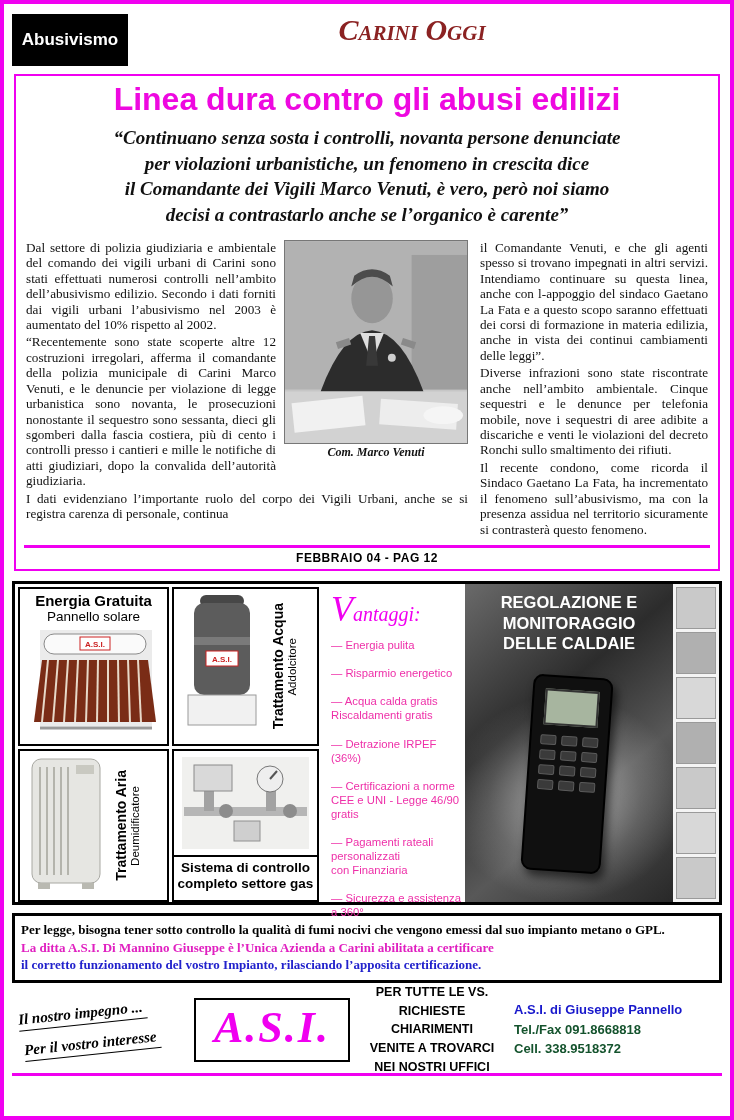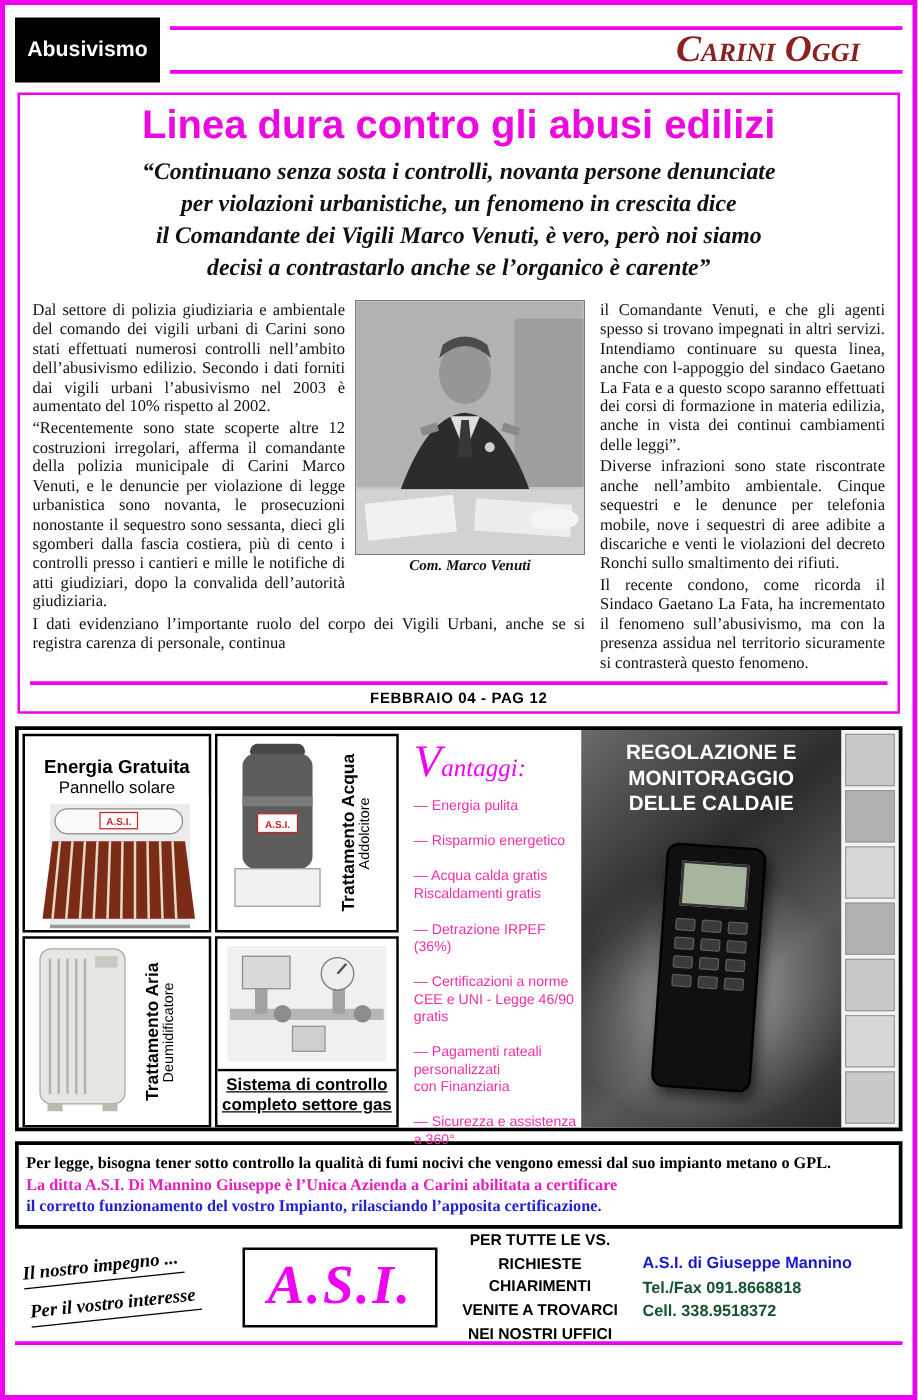--- a/index.html
+++ b/index.html
@@ -5,21 +5,21 @@
   * { margin:0; padding:0; box-sizing:border-box; }
   html,body { background:#fff; }
   body { width:734px; height:1120px; font-family:"Liberation Sans", sans-serif; }
   .page { position:relative; width:734px; height:1120px; border:4px solid #f000f0; background:#fff;
           padding:6px 8px; overflow:hidden; }
 
   
   .header { display:flex; align-items:stretch; height:52px; margin-top:4px; }
   .section-label { background:#000; color:#fff; font-weight:bold; font-size:17px;
                    width:116px; display:flex; align-items:center; justify-content:center; }
-  .masthead-area { flex:1; margin-left:8px; display:flex; flex-direction:column; justify-content:center; }
+  .masthead-area { flex:1; margin-left:8px; display:flex; flex-direction:row; justify-content:center; }
   .rule { height:3px; background:#f000f0; }
   .masthead { font-family:"Liberation Serif", serif; font-style:italic; font-weight:bold;
               font-variant:small-caps; font-size:30px; line-height:1.0; color:#8b2222;
               text-align:right; padding-right:34px; margin:1px 0; }
 
   
   .article { border:2px solid #f000f0; margin:8px 2px 0; padding:6px 8px 0; }
   .article-title { text-align:center; color:#ee08e0; font-size:32px; font-weight:bold; line-height:1.1; }
   .article-quote { font-family:"Liberation Serif", serif; font-weight:bold; font-style:italic;
                    font-size:19px; line-height:1.35; text-align:center; white-space:pre-line;
@@ -34,30 +34,30 @@
   .photo-caption { text-align:center; font-weight:bold; font-style:italic; font-size:12px; padding-top:1px; }
   .article-footer { border-top:3px solid #f000f0; margin-top:6px; text-align:center;
                     font-size:12px; font-weight:bold; font-family:"Liberation Sans",sans-serif;
                     padding:3px 0 4px; letter-spacing:.5px; }
 
   
   .ad { border:3px solid #000; margin-top:10px; height:324px; display:flex; }
   .products { width:304px; display:grid; grid-template-columns:151px 147px;
               grid-template-rows:159px 153px; gap:3px; padding:3px; }
   .pbox { border:2px solid #000; background:#fff; overflow:hidden; position:relative; }
-  .ptitle { text-align:center; font-weight:bold; font-size:15px; padding-top:16px; }
+  .ptitle { text-align:center; font-weight:bold; font-size:15px; padding-top:3px; }
   .psub { text-align:center; font-size:13.5px; }
   .pbox svg { display:block; }
   .hbox { display:flex; }
   .vlabels { display:flex; align-items:center; justify-content:center; padding:4px 2px; }
   .vtext { writing-mode:vertical-rl; transform:rotate(180deg); font-weight:bold; font-size:14px;
            text-align:center; line-height:1.05; }
   .vtext.sub { font-weight:normal; font-size:11.5px; }
   .gas-caption { border-top:2px solid #000; font-weight:bold; font-size:13.5px; text-align:center;
-                 white-space:pre-line; line-height:1.2; padding:3px 0 4px; background:#fff;text-decoration:underline; }
+                 white-space:pre-line; line-height:1.2; padding:3px 0 4px; background:#fff; }
 
   .vantaggi { width:146px; padding:4px 4px 4px 12px; background:#fff; }
   .vantaggi-title { color:#f000f0; font-family:"Liberation Serif", serif; font-style:italic;
                     font-size:20px; margin-bottom:8px; }
   .vantaggi-title::first-letter { font-size:36px; }
   .v-item { color:#ee2fa8; font-size:11.3px; line-height:1.25; margin-bottom:14px; white-space:pre-line; }
   .v-item::before { content:"— "; }
 
   .caldaie { flex:1; position:relative; overflow:hidden; color:#fff;
              background:linear-gradient(140deg,#6a6a6a 0%,#2c2c2c 35%,#585858 60%,#1d1d1d 100%); }
@@ -306,21 +306,21 @@
       <div><span class="slogan s2">Per il vostro interesse</span></div>
     </div>
     <div class="asi-logo">A.S.I.</div>
     <div class="invite">
       <div>PER TUTTE LE VS. RICHIESTE</div>
       <div>CHIARIMENTI</div>
       <div>VENITE A TROVARCI</div>
       <div>NEI NOSTRI UFFICI</div>
     </div>
     <div class="contact">
-      <div class="c-name">A.S.I. di Giuseppe Mannino</div>
+      <div class="c-name">A.S.I. di Giuseppe Pannello</div>
       <div class="c-tel">Tel./Fax 091.8668818</div>
       <div class="c-cell">Cell. 338.9518372</div>
     </div>
   </div>
 
   <div class="bottom-rule"></div>
 
 </div>
 
 </body></html>

